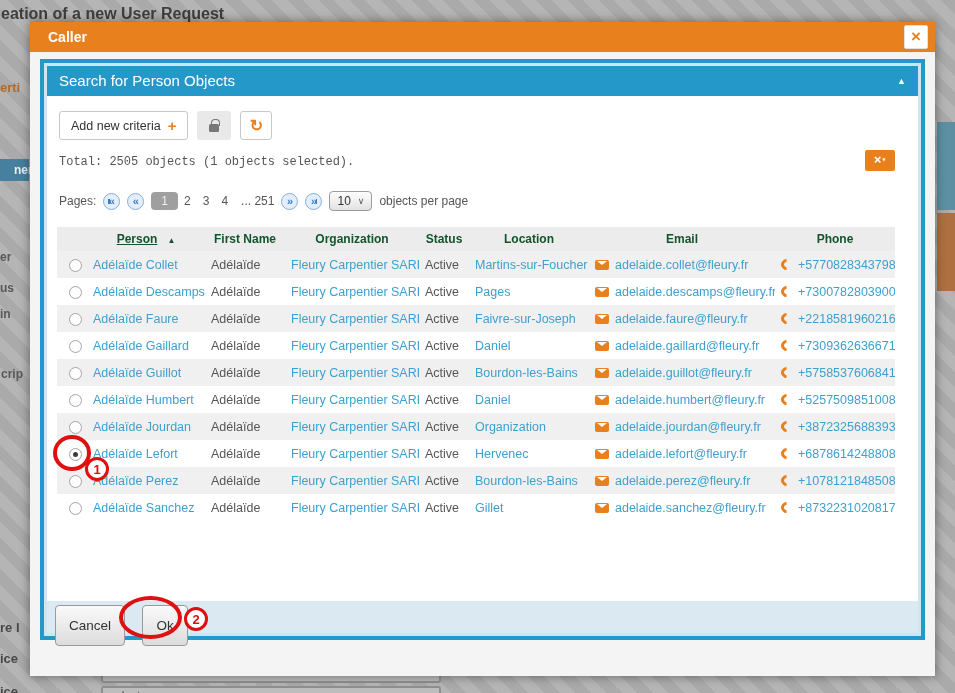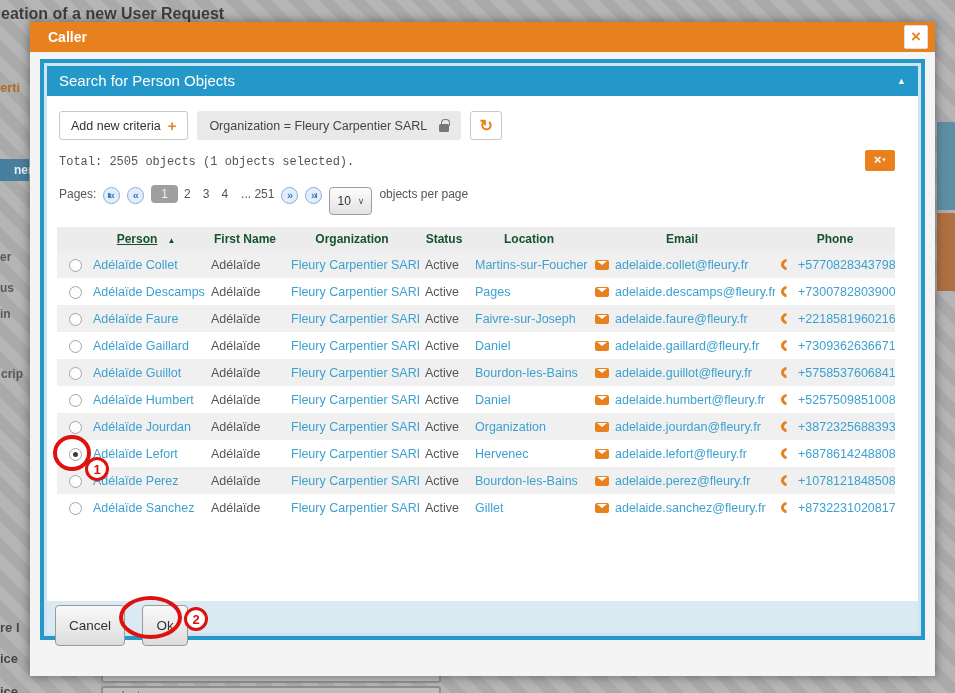--- a/index.html
+++ b/index.html
@@ -57,21 +57,21 @@
 
   
   .summary { padding:0 12px; height:24px; font-size:12px; color:#555; position:relative;font-family:Liberation Mono, monospace; }
   .btn-tools { position:absolute; right:23px; top:-5px; width:30px; height:21px;
     background:#e8801e; border-radius:2px; color:#fff; text-align:center;
     font-weight:bold; font-size:13px; line-height:20px; cursor:pointer; }
   .btn-tools .caret { font-size:8px; vertical-align:2px; }
 
   
   .pages-row { padding:8px 15px 0 12px; height:36px; font-size:12px; color:#555;
-    display:flex; gap:7px; }
+    display:flex; align-items:center; gap:7px; }
   .pgbtn { width:17px; height:17px; border-radius:50%; background:#e3eefa;
     border:1px solid #86aed6; color:#3a7dbd; font-size:11px; font-weight:bold;
     text-align:center; line-height:14px; cursor:pointer; position:relative; }
   .pgbtn.first::before, .pgbtn.last::after { content:''; position:absolute; top:5px;
     bottom:5px; width:1.5px; background:#3a7dbd; }
   .pgbtn.first::before { left:4px; } .pgbtn.last::after { right:4px; }
   .page { padding:2px 6px; cursor:pointer; color:#555; }
   .page.current { background:#9f9f9f; color:#efefef; border-radius:4px;
     padding:2px 10px; }
   .more-pages { color:#555; }
@@ -153,21 +153,20 @@
     </div>
 
     <div class="panel-body">
 
       <div class="toolbar">
         <span class="btn-add">
           <span>Add new criteria</span>
           <span class="plus">+</span>
         </span>
         <span class="pill">
-          <span>Organization = Fleury Carpentier SARL</span>
           <span class="lock"></span>
         </span>
         <span class="btn-refresh"><span>↻</span></span>
       </div>
 
       <div class="summary">
         <span>Total: 2505 objects (1 objects selected).</span>
         <span class="btn-tools"><span>×</span><span class="caret">▾</span></span>
       </div>
 

